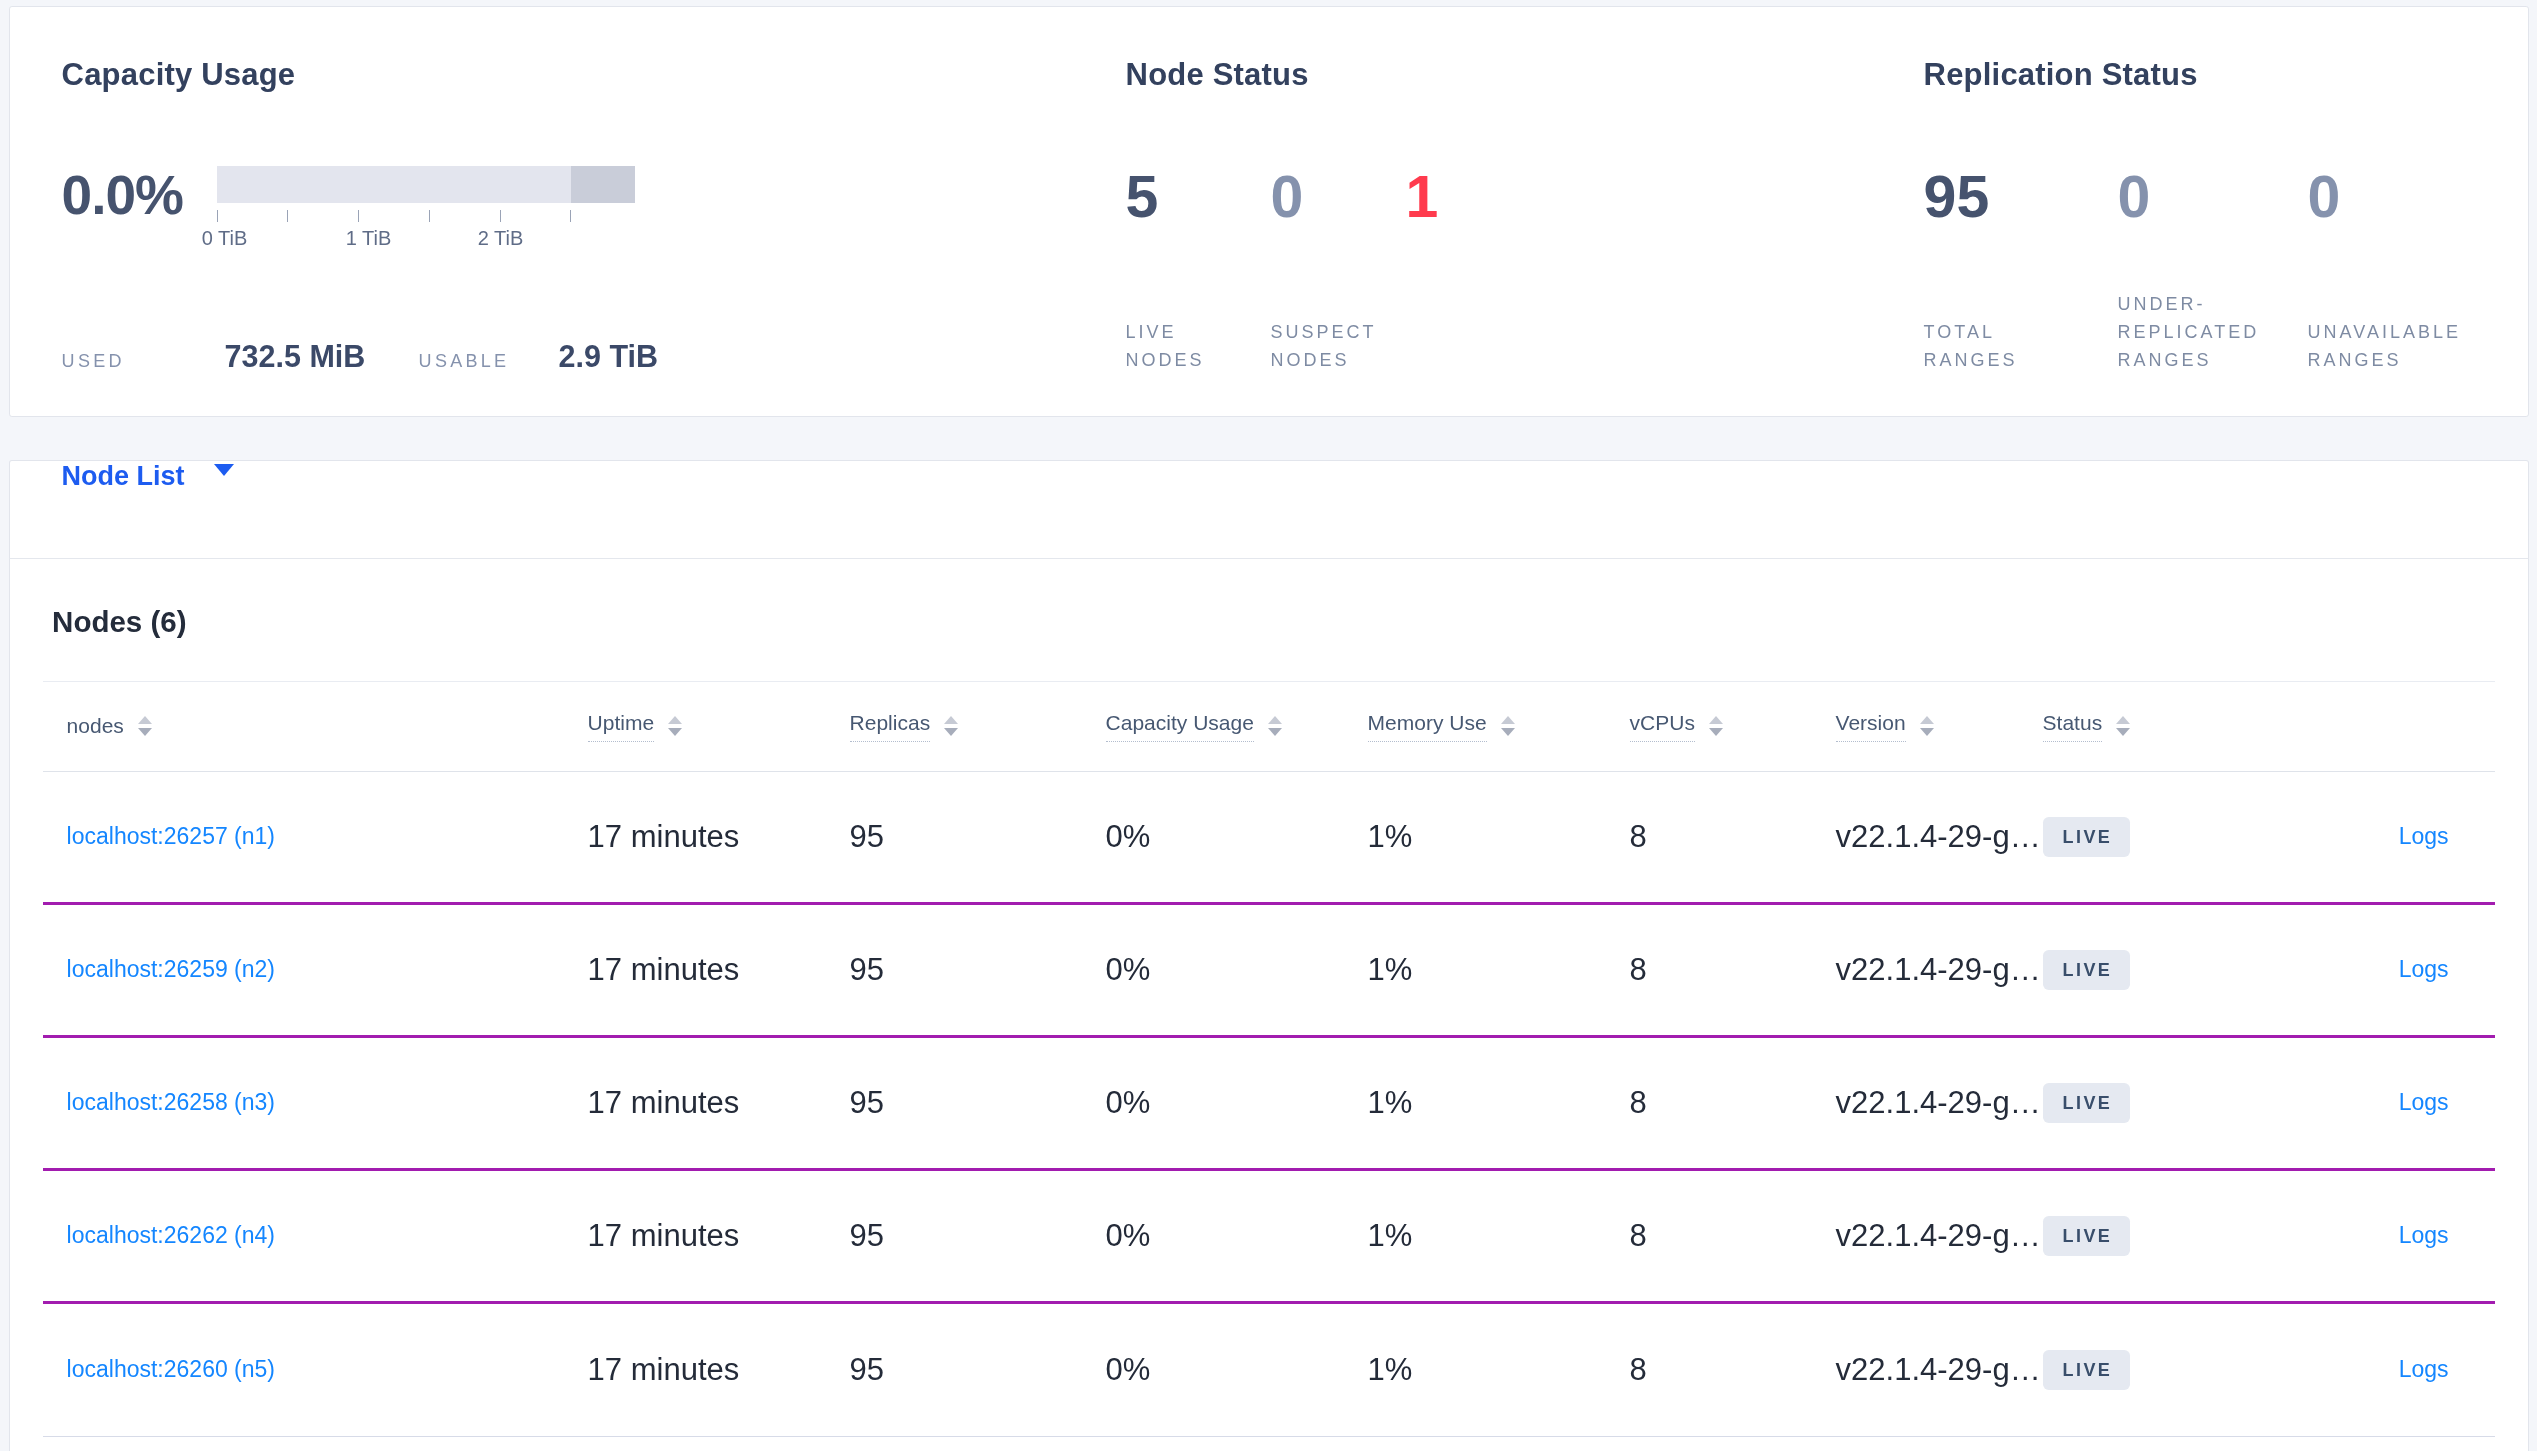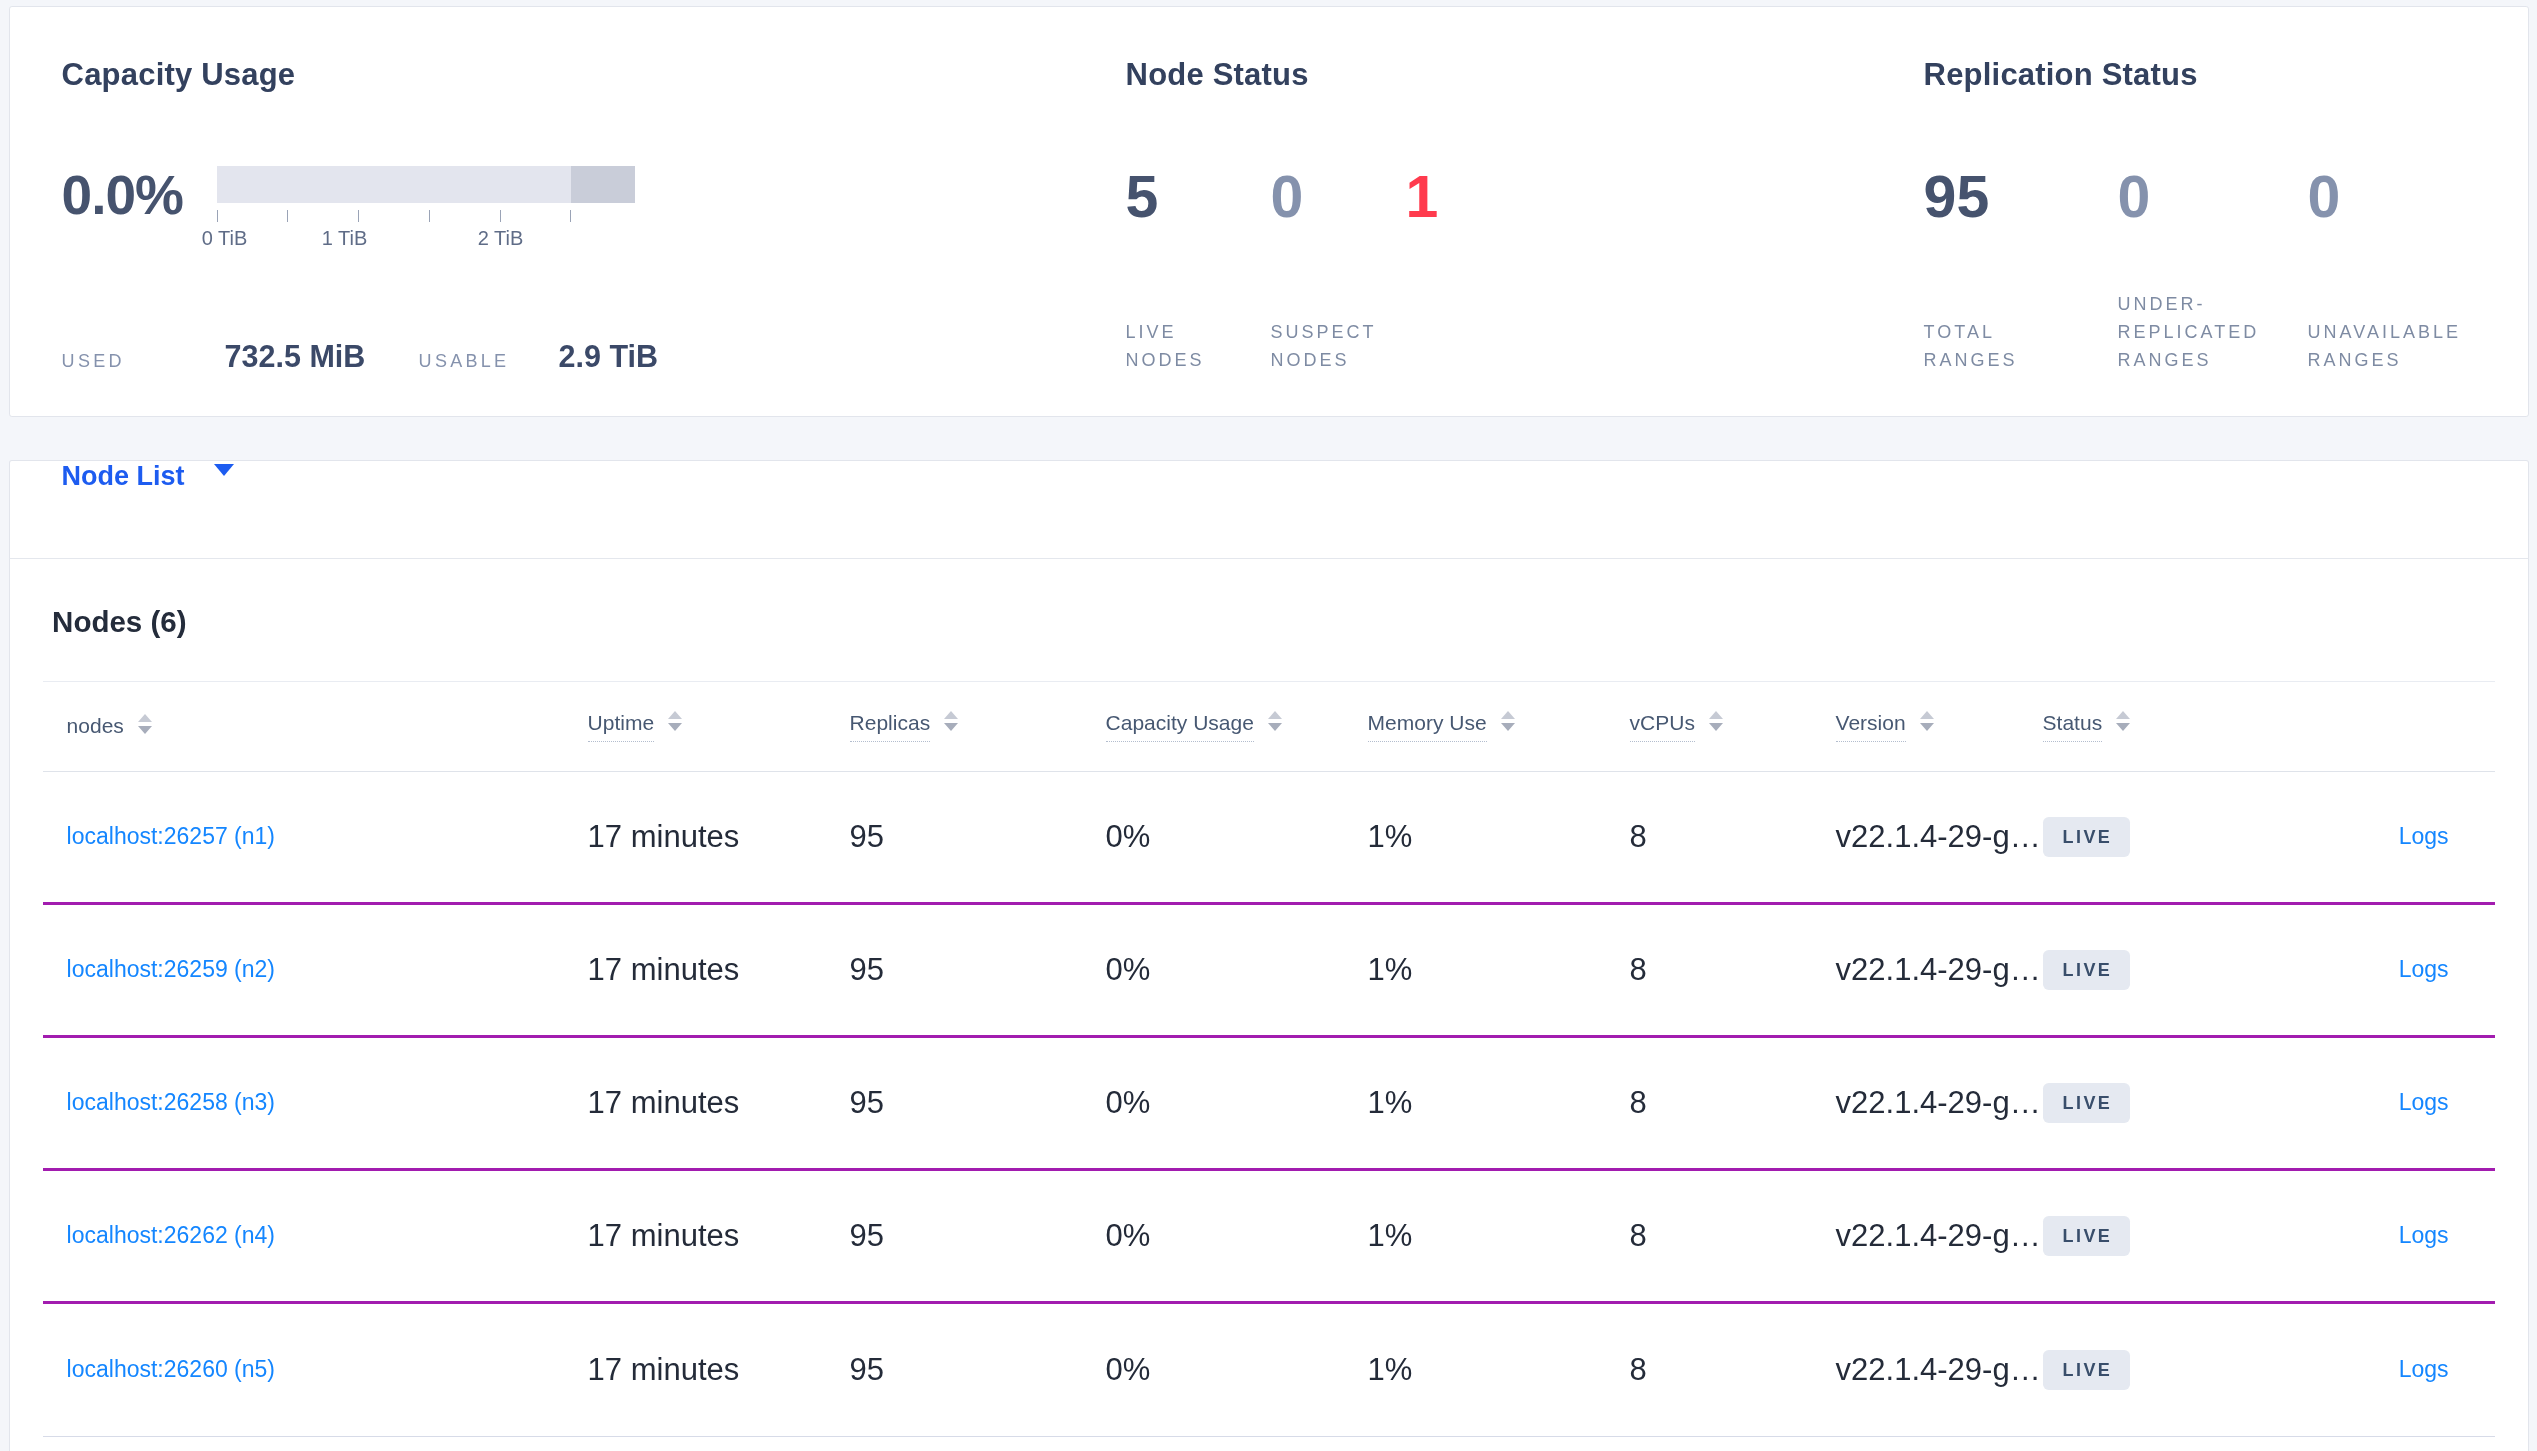--- a/index.html
+++ b/index.html
@@ -115,21 +115,21 @@
   .col-nodes    { width:521px; }
   .col-uptime   { width:262px; }
   .col-replicas { width:256px; }
   .col-capacity { width:262px; }
   .col-memory   { width:262px; }
   .col-vcpus    { width:206px; }
   .col-version  { width:207px; }
   .col-status   { width:211px; }
   .col-logs     { flex:1 1 auto; text-align:right; padding-right:46px; }
 
-  .th { font-size:21px; color:#475872; display:flex; }
+  .th { font-size:21px; color:#475872; display:flex; align-items:center; }
   .th-label { white-space:nowrap; }
   .th-label.dotted { border-bottom:1.9px dotted #b3bdce; padding-bottom:5.7px; }
   .sort-icon { display:inline-flex; flex-direction:column; margin-left:14.3px; }
   .sort-up {
     width:0; height:0;
     border-left:7.6px solid transparent; border-right:7.6px solid transparent;
     border-bottom:8.6px solid #c6cad4; margin-bottom:3.8px;
   }
   .sort-down {
     width:0; height:0;
@@ -163,21 +163,21 @@
           <div class="cap-bar-used"></div>
           <div class="cap-bar-dark"></div>
         </div>
         <div class="tick" style="left:0px"></div>
         <div class="tick" style="left:70px"></div>
         <div class="tick" style="left:141px"></div>
         <div class="tick" style="left:212px"></div>
         <div class="tick" style="left:283px"></div>
         <div class="tick" style="left:353px"></div>
         <div class="tick-label" style="left:8px">0 TiB</div>
-        <div class="tick-label" style="left:128px">1 TiB</div>
+        <div class="tick-label" style="left:152px">1 TiB</div>
         <div class="tick-label" style="left:284px">2 TiB</div>
       </div>
     </div>
     <div class="cap-used-row">
       <span class="cap-small-label w-used-label">USED</span>
       <span class="cap-big-value w-used-value">732.5 MiB</span>
       <span class="cap-small-label w-usable-label">USABLE</span>
       <span class="cap-big-value">2.9 TiB</span>
     </div>
   </div>

